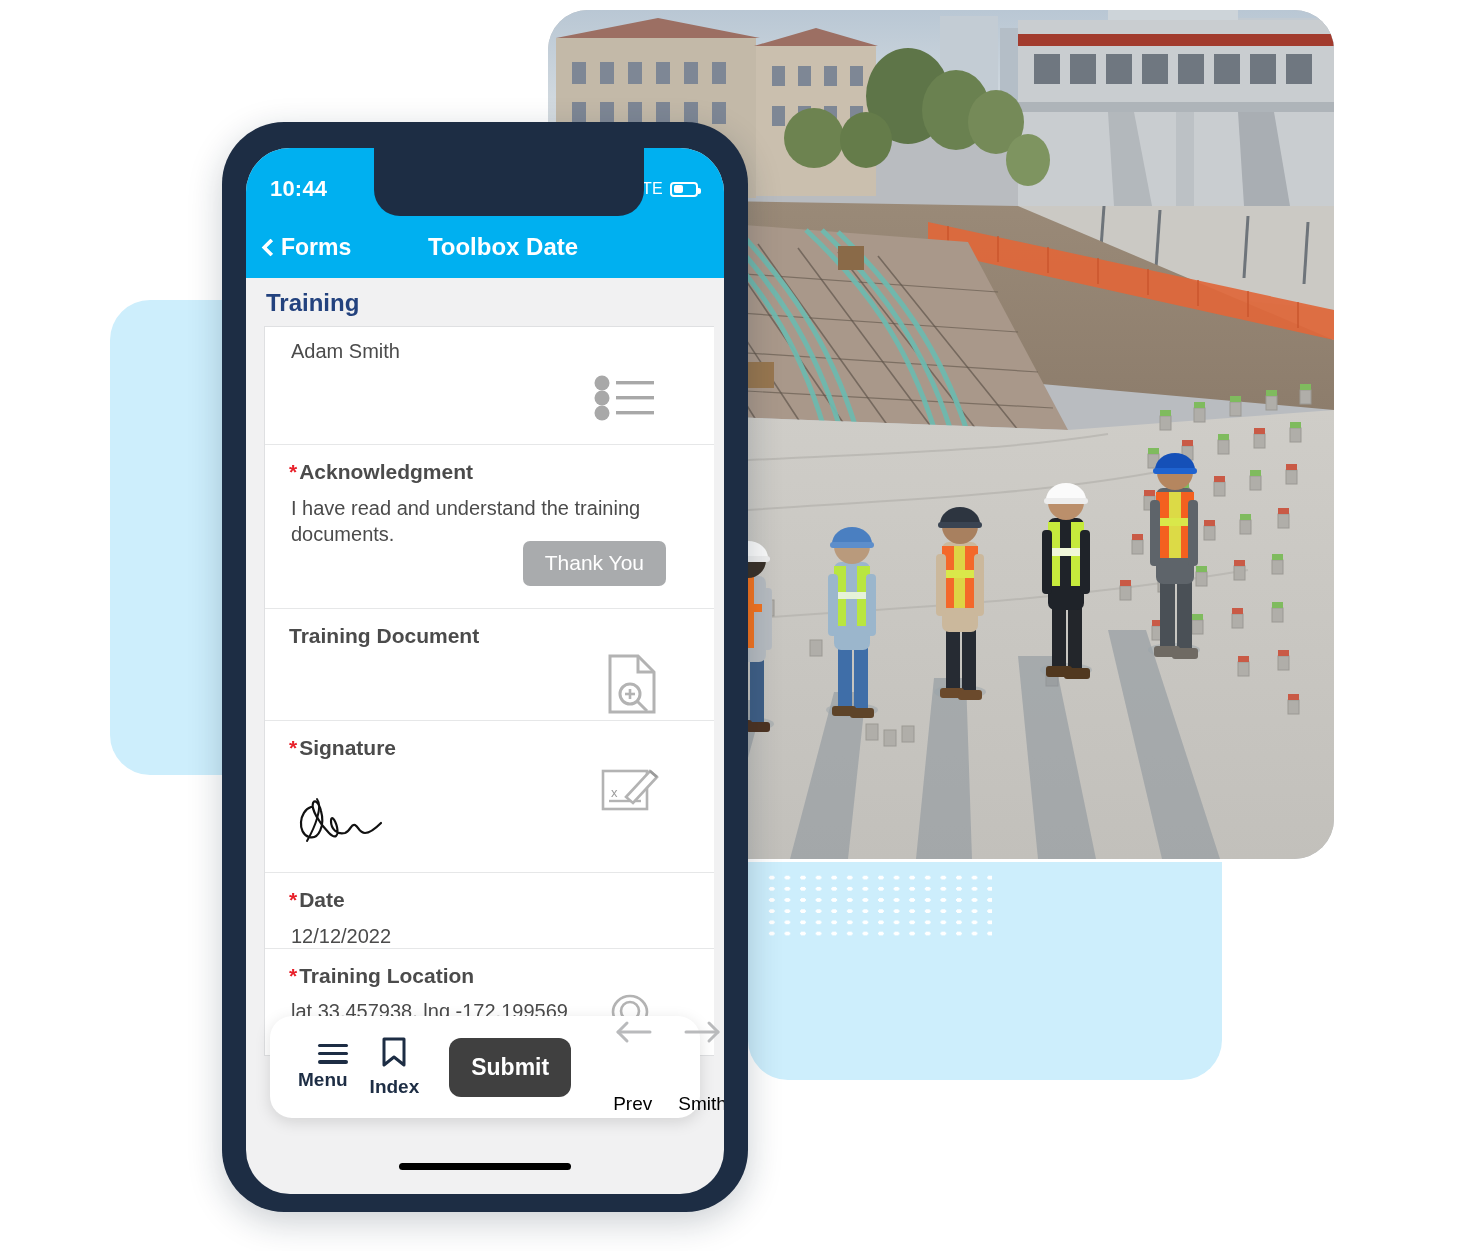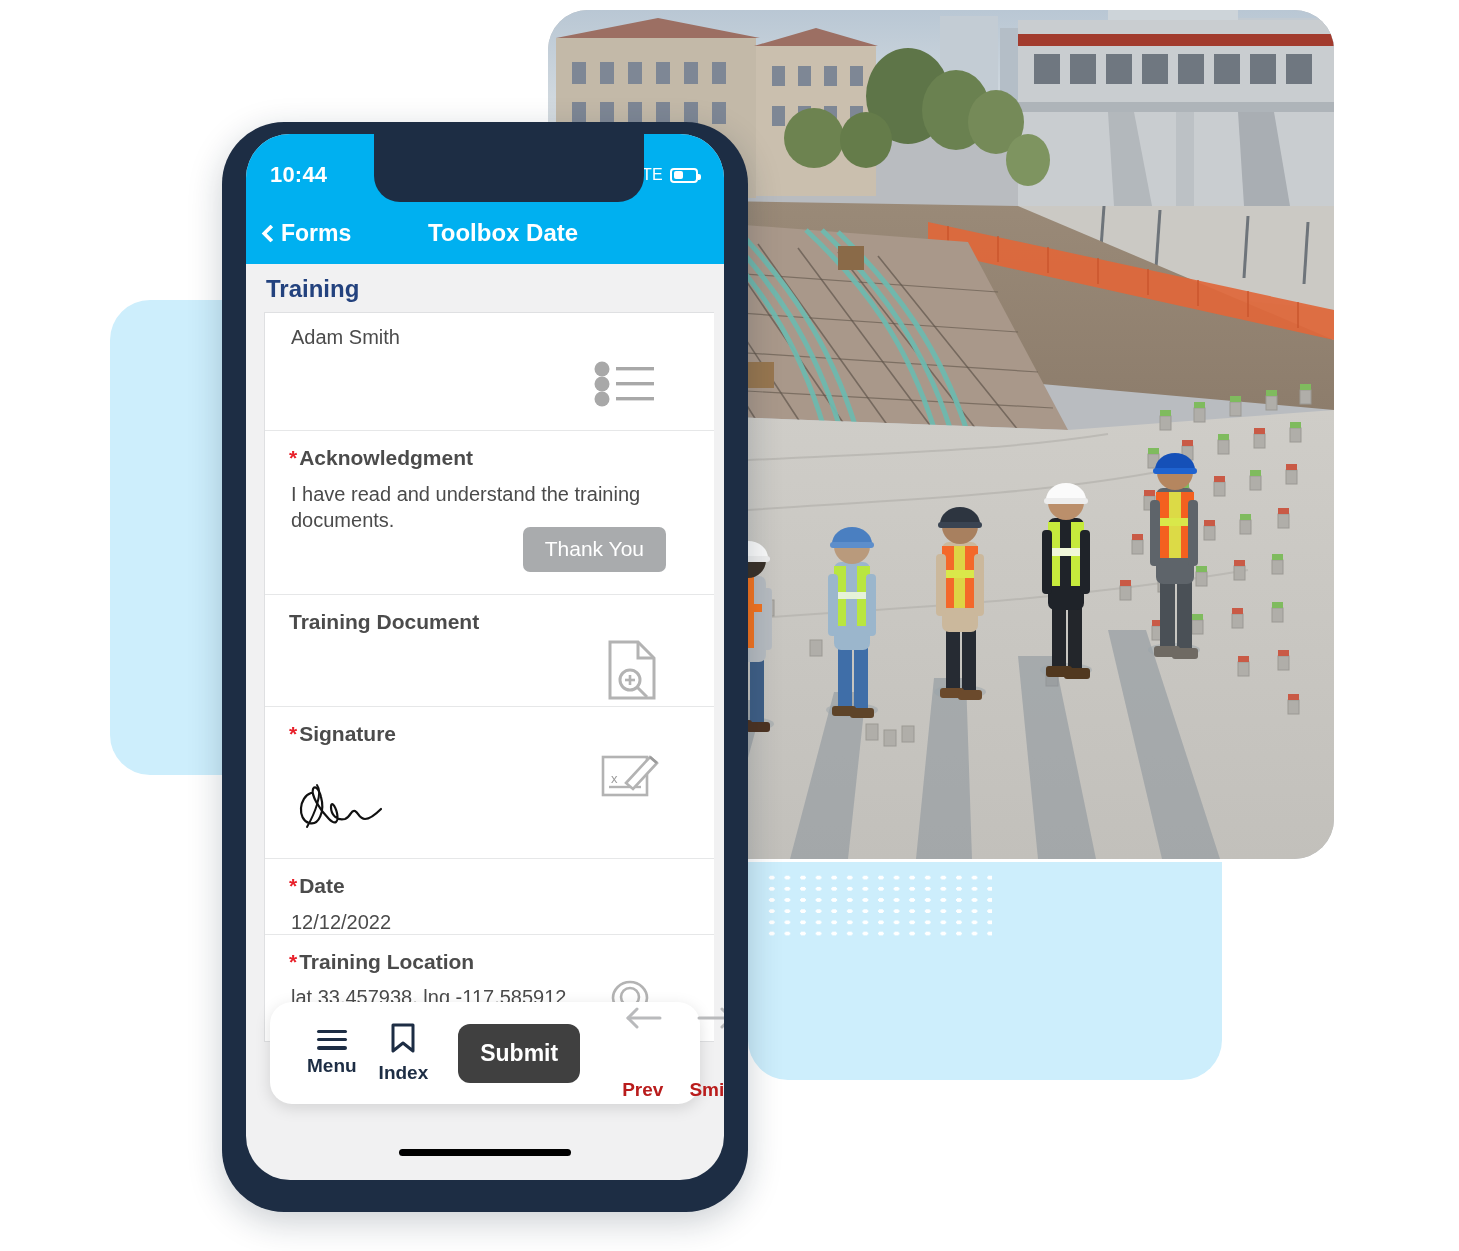--- a/index.html
+++ b/index.html
@@ -43,21 +43,21 @@
 
   
   .phone {
     position: absolute; left: 222px; top: 122px;
     width: 526px; height: 1090px;
     background: #1d2d44;
     border-radius: 62px;
     box-shadow: 0 10px 34px rgba(20,35,55,.22);
   }
   .screen {
-    position: absolute; left: 24px; top: 12px;
+    position: absolute; left: 24px; top: 26px;
     width: 478px; height: 1046px;
     background: #f1f1f2;
     border-radius: 44px; overflow: hidden;
   }
   .notch {
     position: absolute; left: 128px; top: 0;
     width: 270px; height: 68px;
     background: #1d2d44;
     border-radius: 0 0 26px 26px;
     z-index: 20;
@@ -139,22 +139,22 @@
   
   .toolbar-wrap { position: absolute; left: 24px; right: 24px; bottom: 76px; }
   .toolbar {
     background:#fff; border-radius: 22px; height: 102px;
     display:flex; align-items:center; padding: 0 24px;
     box-shadow: 0 4px 16px rgba(0,0,0,.13);
   }
   .tb-item { display:flex; flex-direction:column; align-items:center;
     justify-content:center; gap: 5px; cursor:pointer; }
   .tb-label { font-size: 19px; font-weight:bold; color:#1d2d44; }
-  .tb-label.dim { color:#b91c1c; font-weight:bold;margin-top:40px; }
-  .tb-menu { margin-left: 13px; }
+  .tb-label.dim { color:#000000; font-weight:normal;margin-top:40px; }
+  .tb-menu { margin-left: 4px; align-items: flex-end; }
   .tb-index { margin-left: 22px; }
   .submit-btn {
     background:#404040; color:#fff; font-size:23px; font-weight:bold;
     border:none; border-radius: 12px; padding: 16px 22px;
     margin-left: 30px; font-family: inherit; cursor:pointer;
   }
   .tb-prev { margin-left: 42px; }
   .tb-next { margin-left: 26px; }
   .hamburger { width: 30px; height: 20px; display:flex; flex-direction:column;
     justify-content: space-between; }
@@ -622,21 +622,21 @@
               <span class="req">*</span><span>Date</span>
             </div>
             <div class="f-value">12/12/2022</div>
           </div>
 
           <div class="field fld-loc">
             <div class="f-label">
               <span class="req">*</span><span>Training Location</span>
             </div>
             <div class="loc-lines">
-              <div>lat 33.457938, lng -117.585912</div>
+              <div>lat 33.457938, lng -172.199569</div>
               <div>1311 Calle Batido</div>
               <div>San Clemente, CA  92673...</div>
             </div>
             <div class="f-icon">
               <svg width="60" height="58" viewBox="0 0 60 58" aria-hidden="true">
                 <circle cx="30" cy="20" r="9" fill="none" stroke="#b3b3b3" stroke-width="2.6"></circle>
                 <path d="M30 5 C 20 5, 13 13, 13 21 C 13 31, 30 48, 30 48 C 30 48, 47 31, 47 21 C 47 13, 40 5, 30 5 Z" fill="none" stroke="#b3b3b3" stroke-width="2.6"></path>
                 <path d="M19 31 L6 54 H54 L41 31" fill="none" stroke="#b3b3b3" stroke-width="2.6"></path>
               </svg>
             </div>

